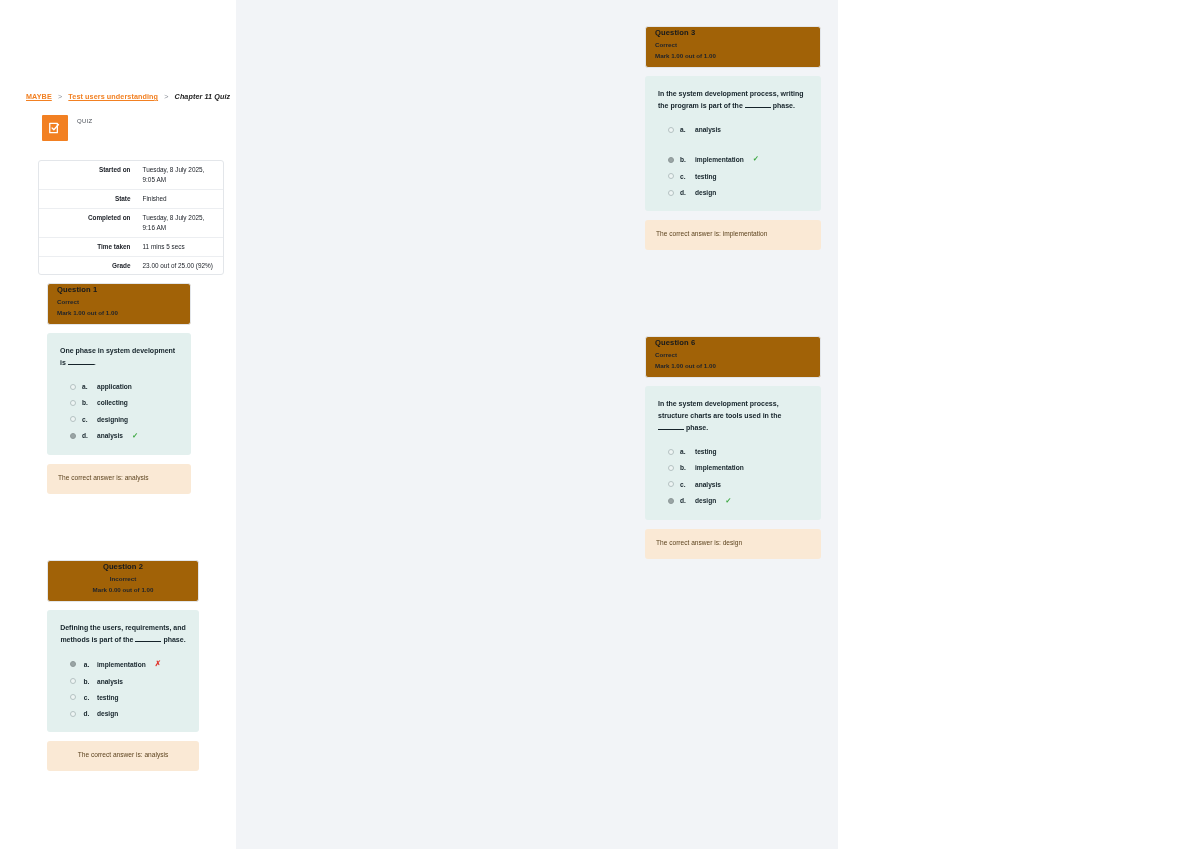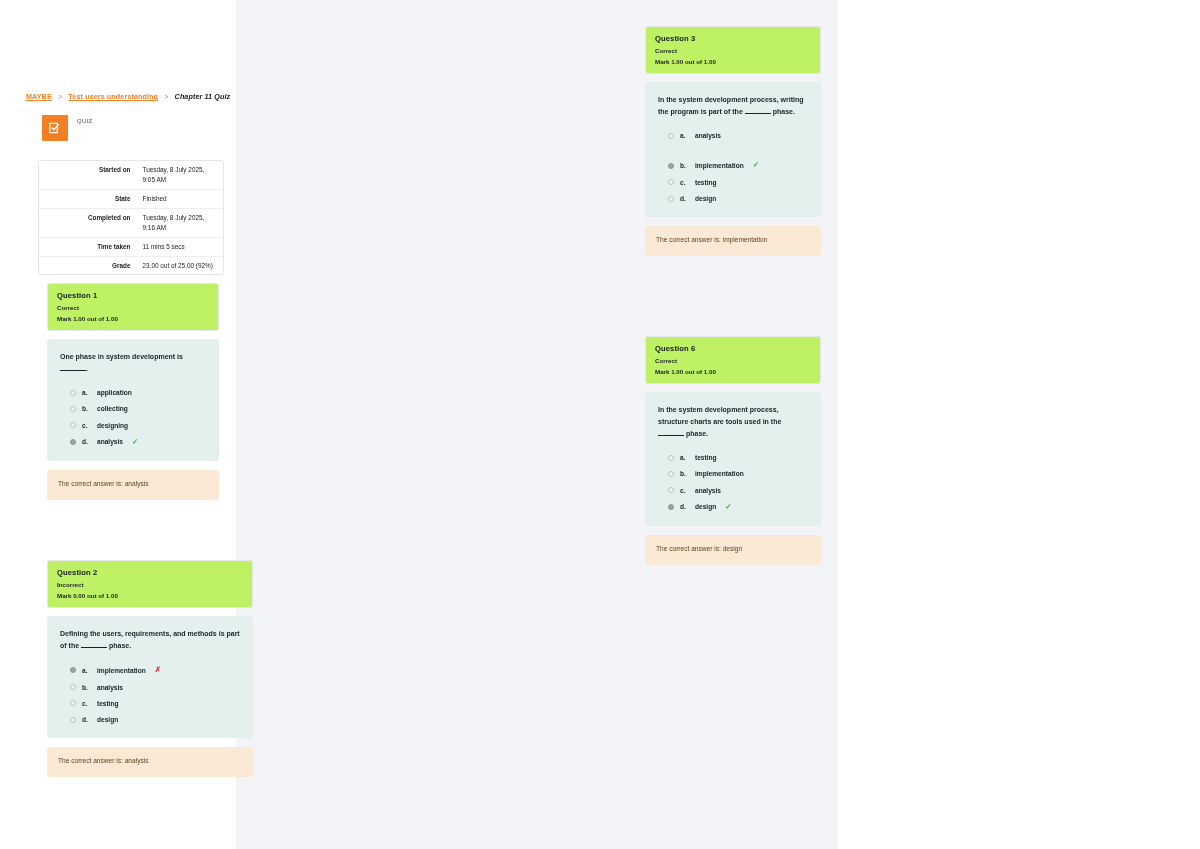--- a/index.html
+++ b/index.html
@@ -108,24 +108,24 @@
   }
   .summary td.v {
     color: #20242b;
     font-weight: 400;
   }
 
   
   .qblock { position: absolute; }
 
   .qinfo {
-    background: #bef264;
+    background: #a16207;
     border: 1px solid #e3e6ea;
     border-radius: 3px;
-    padding: 7px 9px 8px 9px;
+    padding: 1px 9px 8px 9px;
   }
   .qinfo .qnum {
     font-size: 7.6px;
     font-weight: 700;
     color: #16191d;
     margin-bottom: 4px;
     letter-spacing: 0.1px;
   }
   .qinfo .qstate {
     font-size: 6.2px;
@@ -243,21 +243,21 @@
           <td class="v">11 mins 5 secs</td>
         </tr>
         <tr>
           <td class="k">Grade</td>
           <td class="v">23.00 out of 25.00 (92%)</td>
         </tr>
       </tbody>
     </table>
   </div>
 
-  <div class="qblock" style="left:47px; top:283px; width:172px;">
+  <div class="qblock" style="left:47px; top:283px; width:144px;">
     <div class="qinfo">
       <div class="qnum">Question 1</div>
       <div class="qstate">Correct</div>
       <div class="qmark">Mark 1.00 out of 1.00</div>
     </div>
     <div class="qbody">
       <div class="qtext">
         <span>One phase in system development is</span>
         <span class="blank"></span><span>.</span>
       </div>
@@ -279,21 +279,21 @@
       <div class="opt">
         <span class="radio on"></span>
         <span class="letter">d.</span>
         <span>analysis</span>
         <span class="mark-ok">✓</span>
       </div>
     </div>
     <div class="feedback">The correct answer is: analysis</div>
   </div>
 
-  <div class="qblock" style="left:47px; top:560px; width:206px;">
+  <div class="qblock" style="left:47px; top:560px; width:152px;text-align:center;">
     <div class="qinfo">
       <div class="qnum">Question 2</div>
       <div class="qstate">Incorrect</div>
       <div class="qmark">Mark 0.00 out of 1.00</div>
     </div>
     <div class="qbody">
       <div class="qtext">
         <span>Defining the users, requirements, and methods is part of the</span>
         <span class="blank"></span>
         <span>phase.</span>

